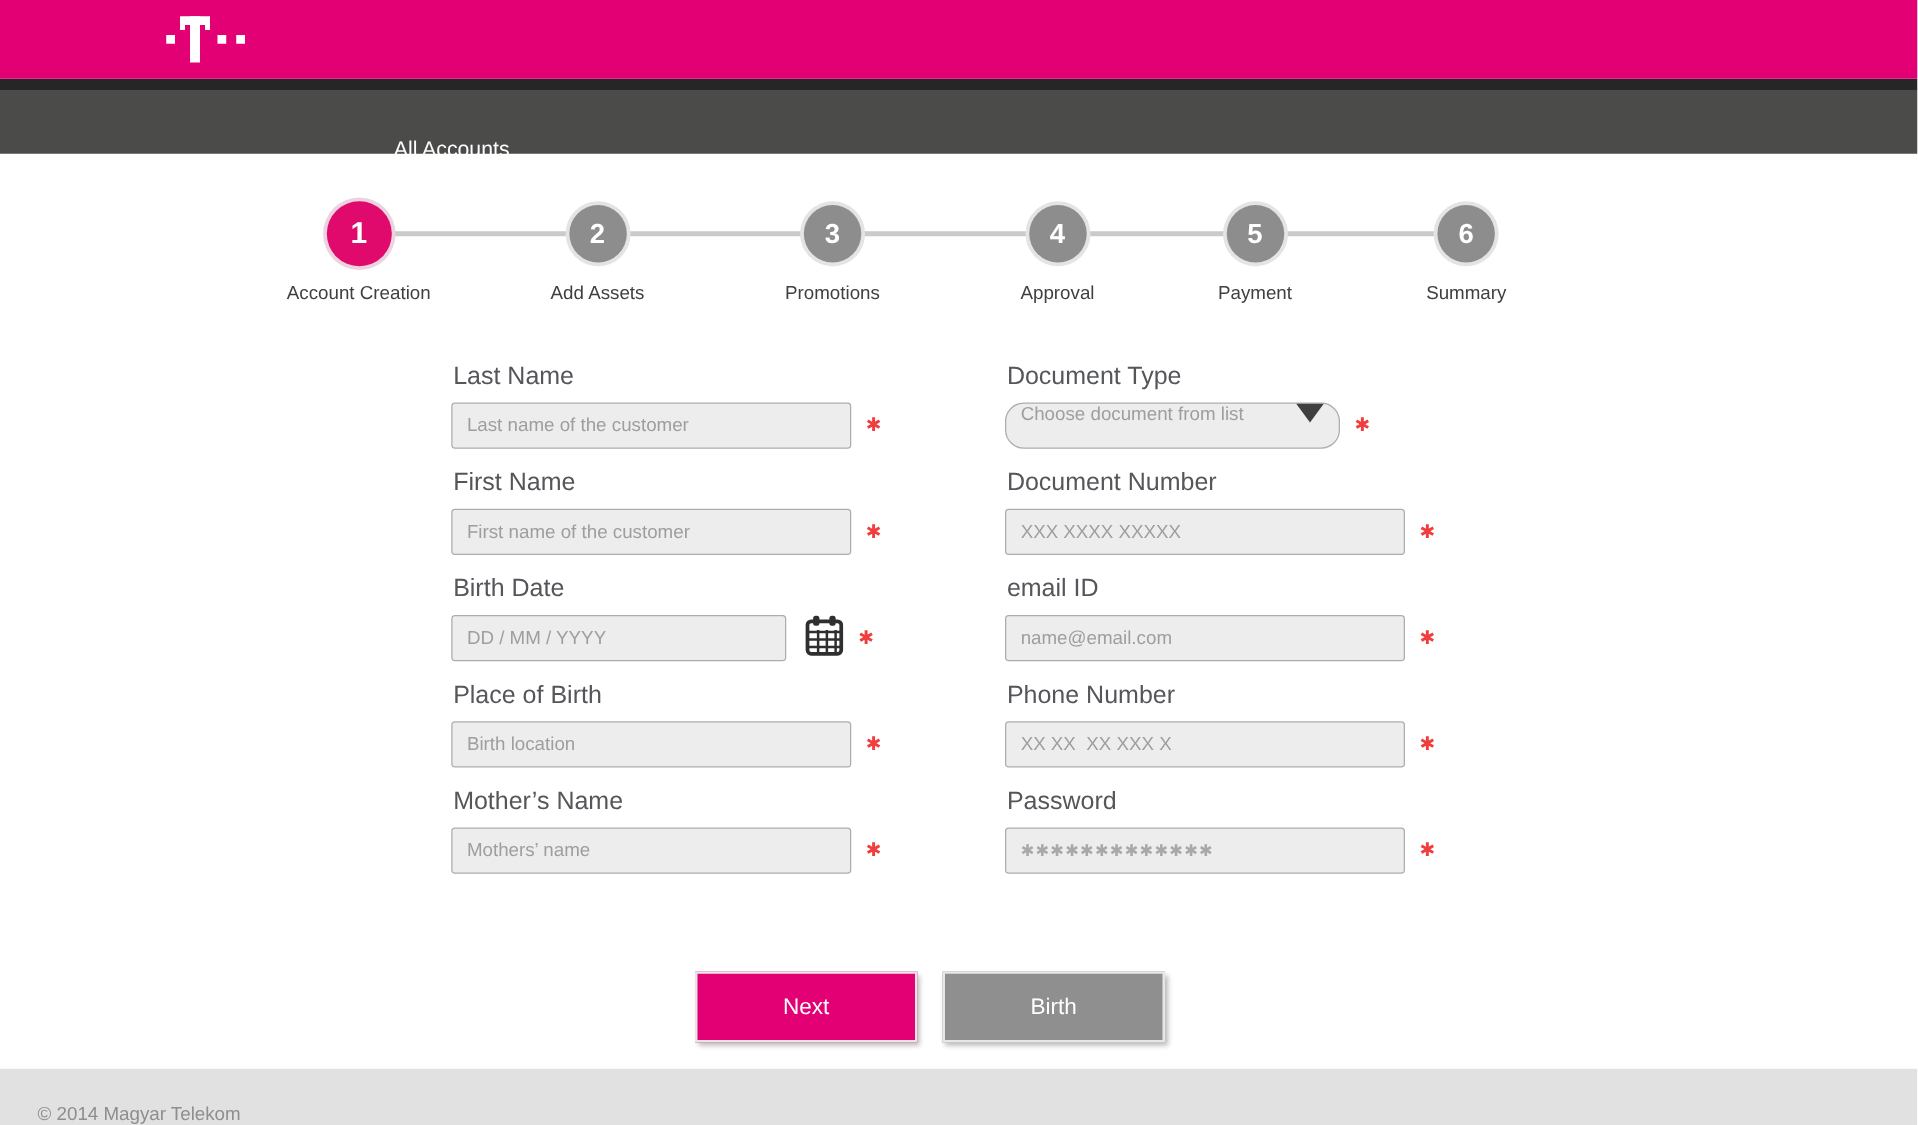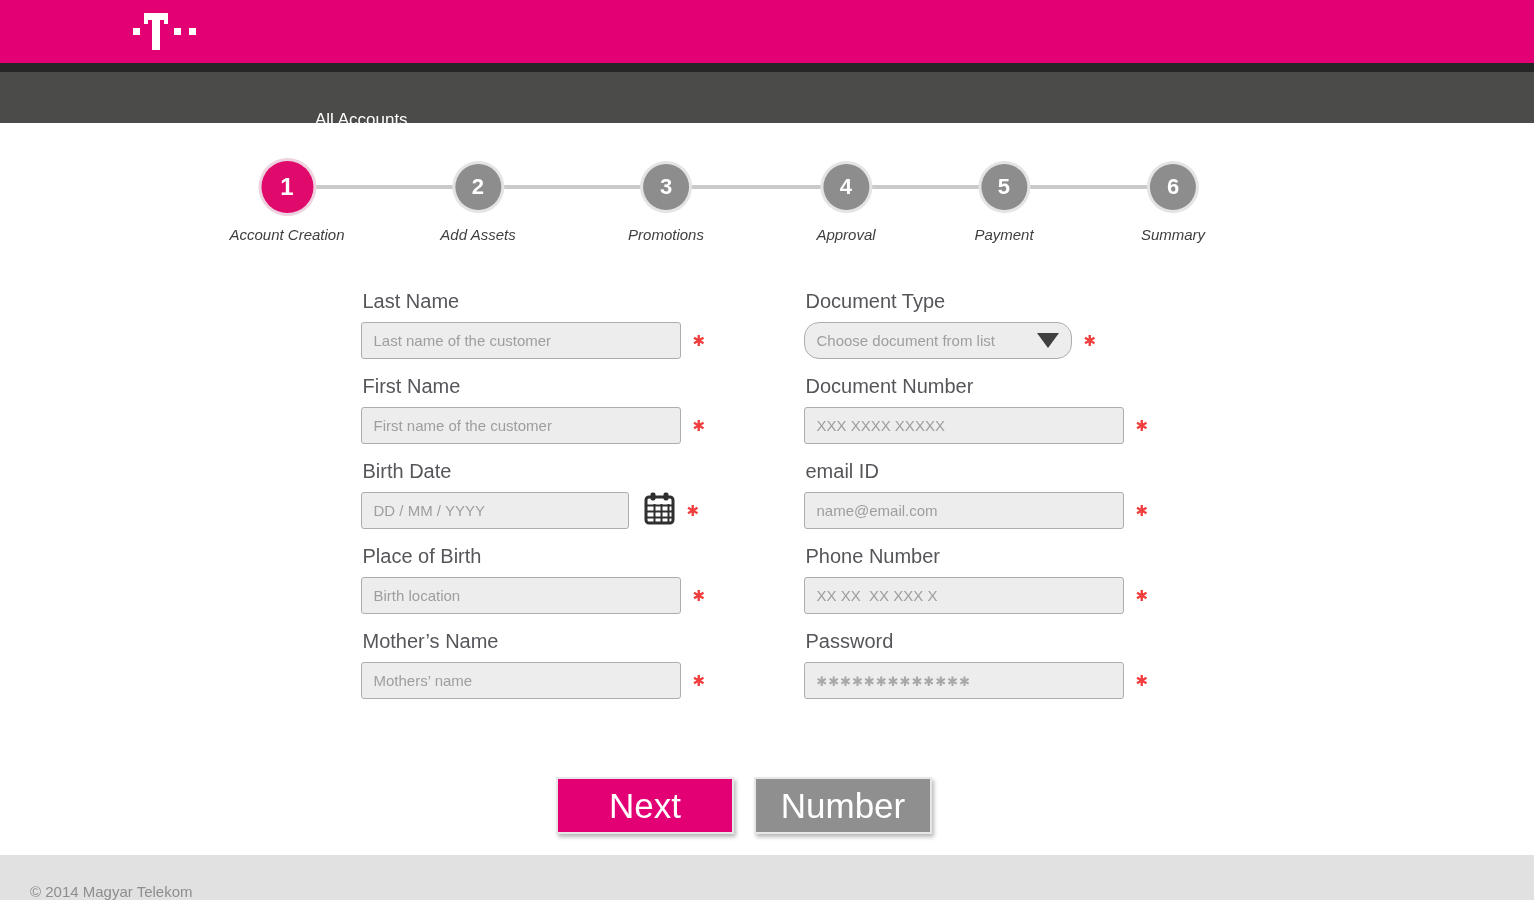--- a/index.html
+++ b/index.html
@@ -58,54 +58,54 @@
     background:#8D8D8D; color:#fff;
     display:flex; align-items:center; justify-content:center;
     font-size:22px; font-weight:bold;
     box-shadow:0 0 0 3px #E4E4E4, 0 1px 3px rgba(0,0,0,0.25);
     cursor:pointer;
   }
   .step.active .circle {
     width:52px; height:52px; background:#DF0A6B; font-size:24px;
     box-shadow:0 0 0 3px #EDD3DF, 0 1px 3px rgba(0,0,0,0.25);
   }
-  .step-label { margin-top:13px; font-size:15px; color:#3F3F3F; white-space:nowrap;font-style:italic; }
+  .step-label { margin-top:13px; font-size:15px; color:#3F3F3F; white-space:nowrap; }
 
   
   .form-columns { display:flex; justify-content:center; gap:91px; margin-top:34px; position:relative; left:-9px; }
   .form-col { width:352px; }
   .form-row { margin-bottom:16px; }
   .field-label { font-size:20px; color:#55565A; margin:0 0 9px 2px; }
   .field-line { display:flex; align-items:center; }
   .tb {
     width:320px; height:37px;
     background:#EDEDED; border:1px solid #ADADAD; border-radius:3px;
     padding:0 12px; font-size:15px; color:#701a75;
     font-family:"Liberation Sans","DejaVu Sans",sans-serif;
     outline:none;
   }
   .tb::placeholder { color:#9E9E9E; opacity:1; }
   .tb.short { width:268px; }
   .tb.pwd::placeholder { font-size:13px; letter-spacing:1px; color:#A8A8A8; }
   .selectbox {
     width:268px; height:37px;
     background:#EDEDED; border:1px solid #ADADAD; border-radius:15px;
-    padding:0 12px; display:flex; align-items:center; justify-content:space-between;
+    padding:0 12px; display:flex; justify-content:space-between;
     cursor:pointer;
   }
   .selectbox .sel-text { font-size:15px; color:#9E9E9E; }
   .dd-arrow { width:0; height:0; border-left:11px solid transparent; border-right:11px solid transparent; border-top:15px solid #3F3F3F; }
   .req { margin-left:12px; color:#F03E3E; font-size:15px; line-height:1; }
   .cal-btn { margin-left:15px; height:34px; display:flex; align-items:center; cursor:pointer; border:none; background:transparent; padding:0; }
 
   
   .btn-row { display:flex; justify-content:center; gap:20px; margin-top:62px; position:relative; left:-23px; }
   .btn {
     width:178px; height:57px; border:2px solid #E7E7E7;
-    font-size:35px; color:#fff; cursor:pointer;
+    font-size:18px; color:#fff; cursor:pointer;
     font-family:"Liberation Sans","DejaVu Sans",sans-serif;
     box-shadow:2px 3px 4px rgba(0,0,0,0.28);
   }
   .btn-next { background:#E20074; }
   .btn-cancel { background:#8F8F8F; }
 
   
   .footer {
     margin-top:auto; flex:none; height:45px; background:#E1E1E1;
     display:flex; align-items:flex-end; padding-left:30px;
@@ -281,20 +281,20 @@
           <input class="tb pwd" type="text" placeholder="✱✱✱✱✱✱✱✱✱✱✱✱✱" style="">
           <span class="req">✱</span>
         </div>
       </div>
 
     </div>
   </div>
 
   <div class="btn-row">
     <button class="btn btn-next">Next</button>
-    <button class="btn btn-cancel">Number</button>
+    <button class="btn btn-cancel">Birth</button>
   </div>
 
 </div>
 
 <div class="footer">
   <span>© 2014 Magyar Telekom</span>
 </div>
 
 </body></html>

